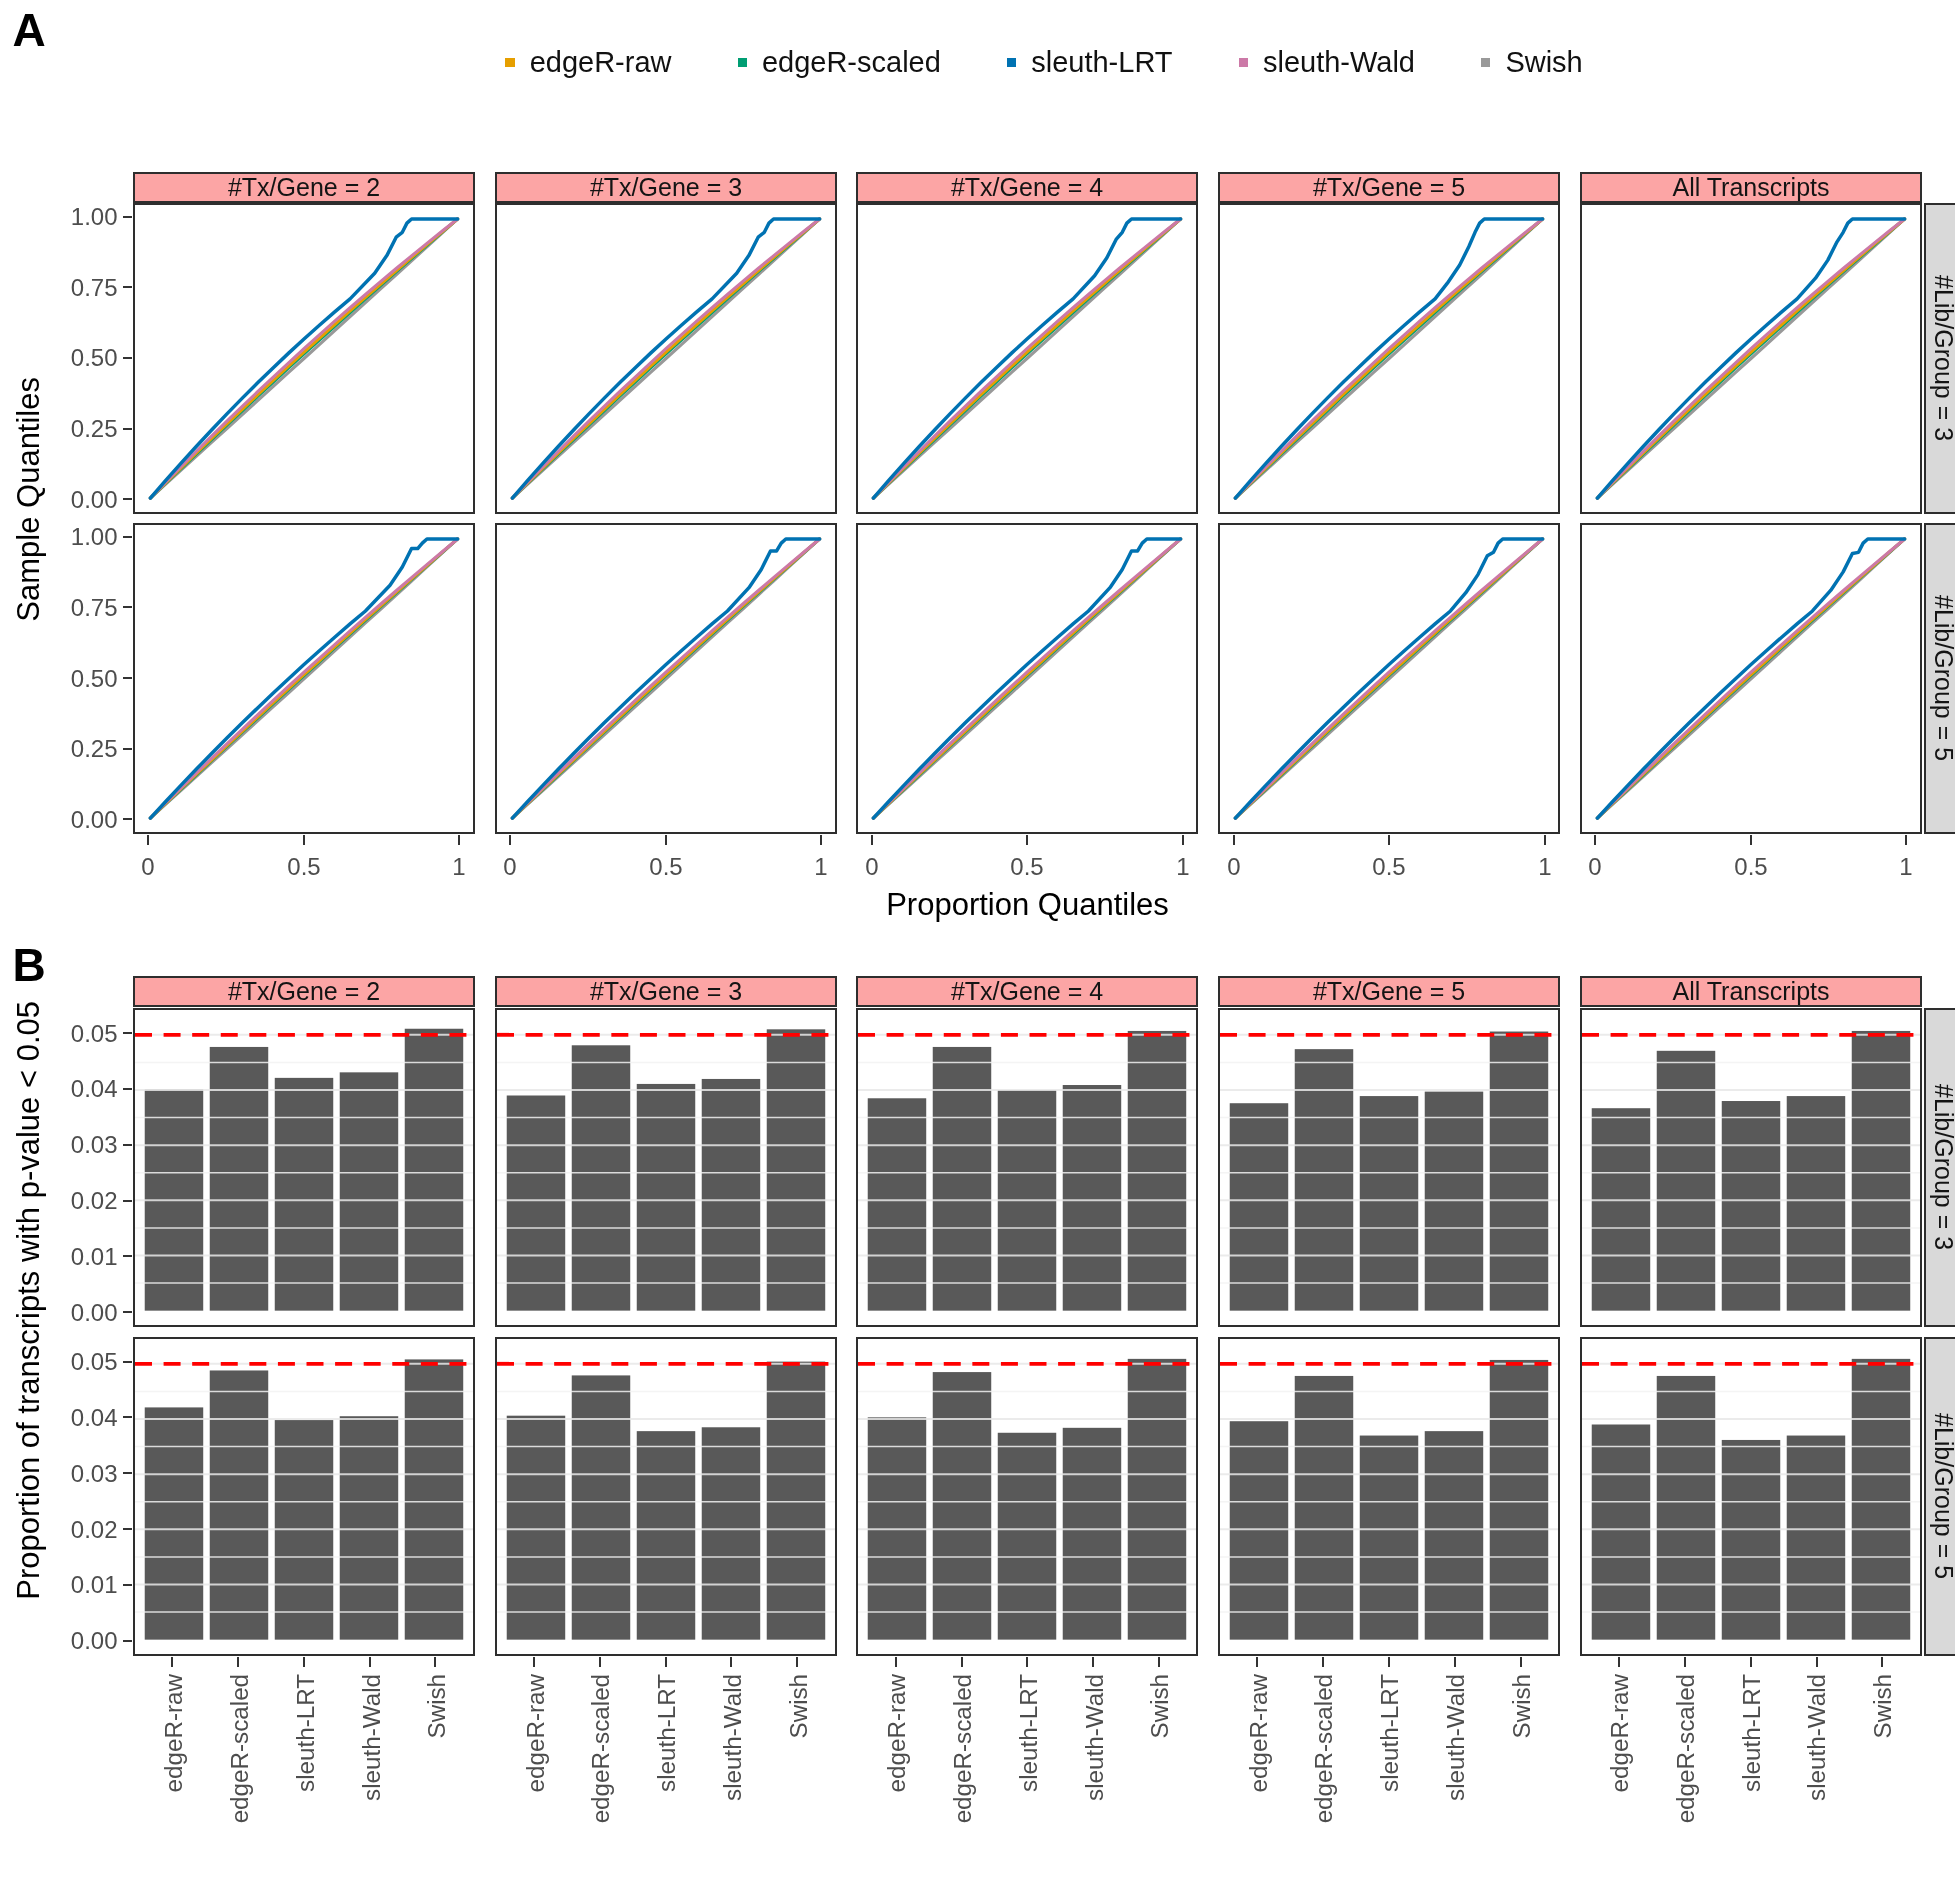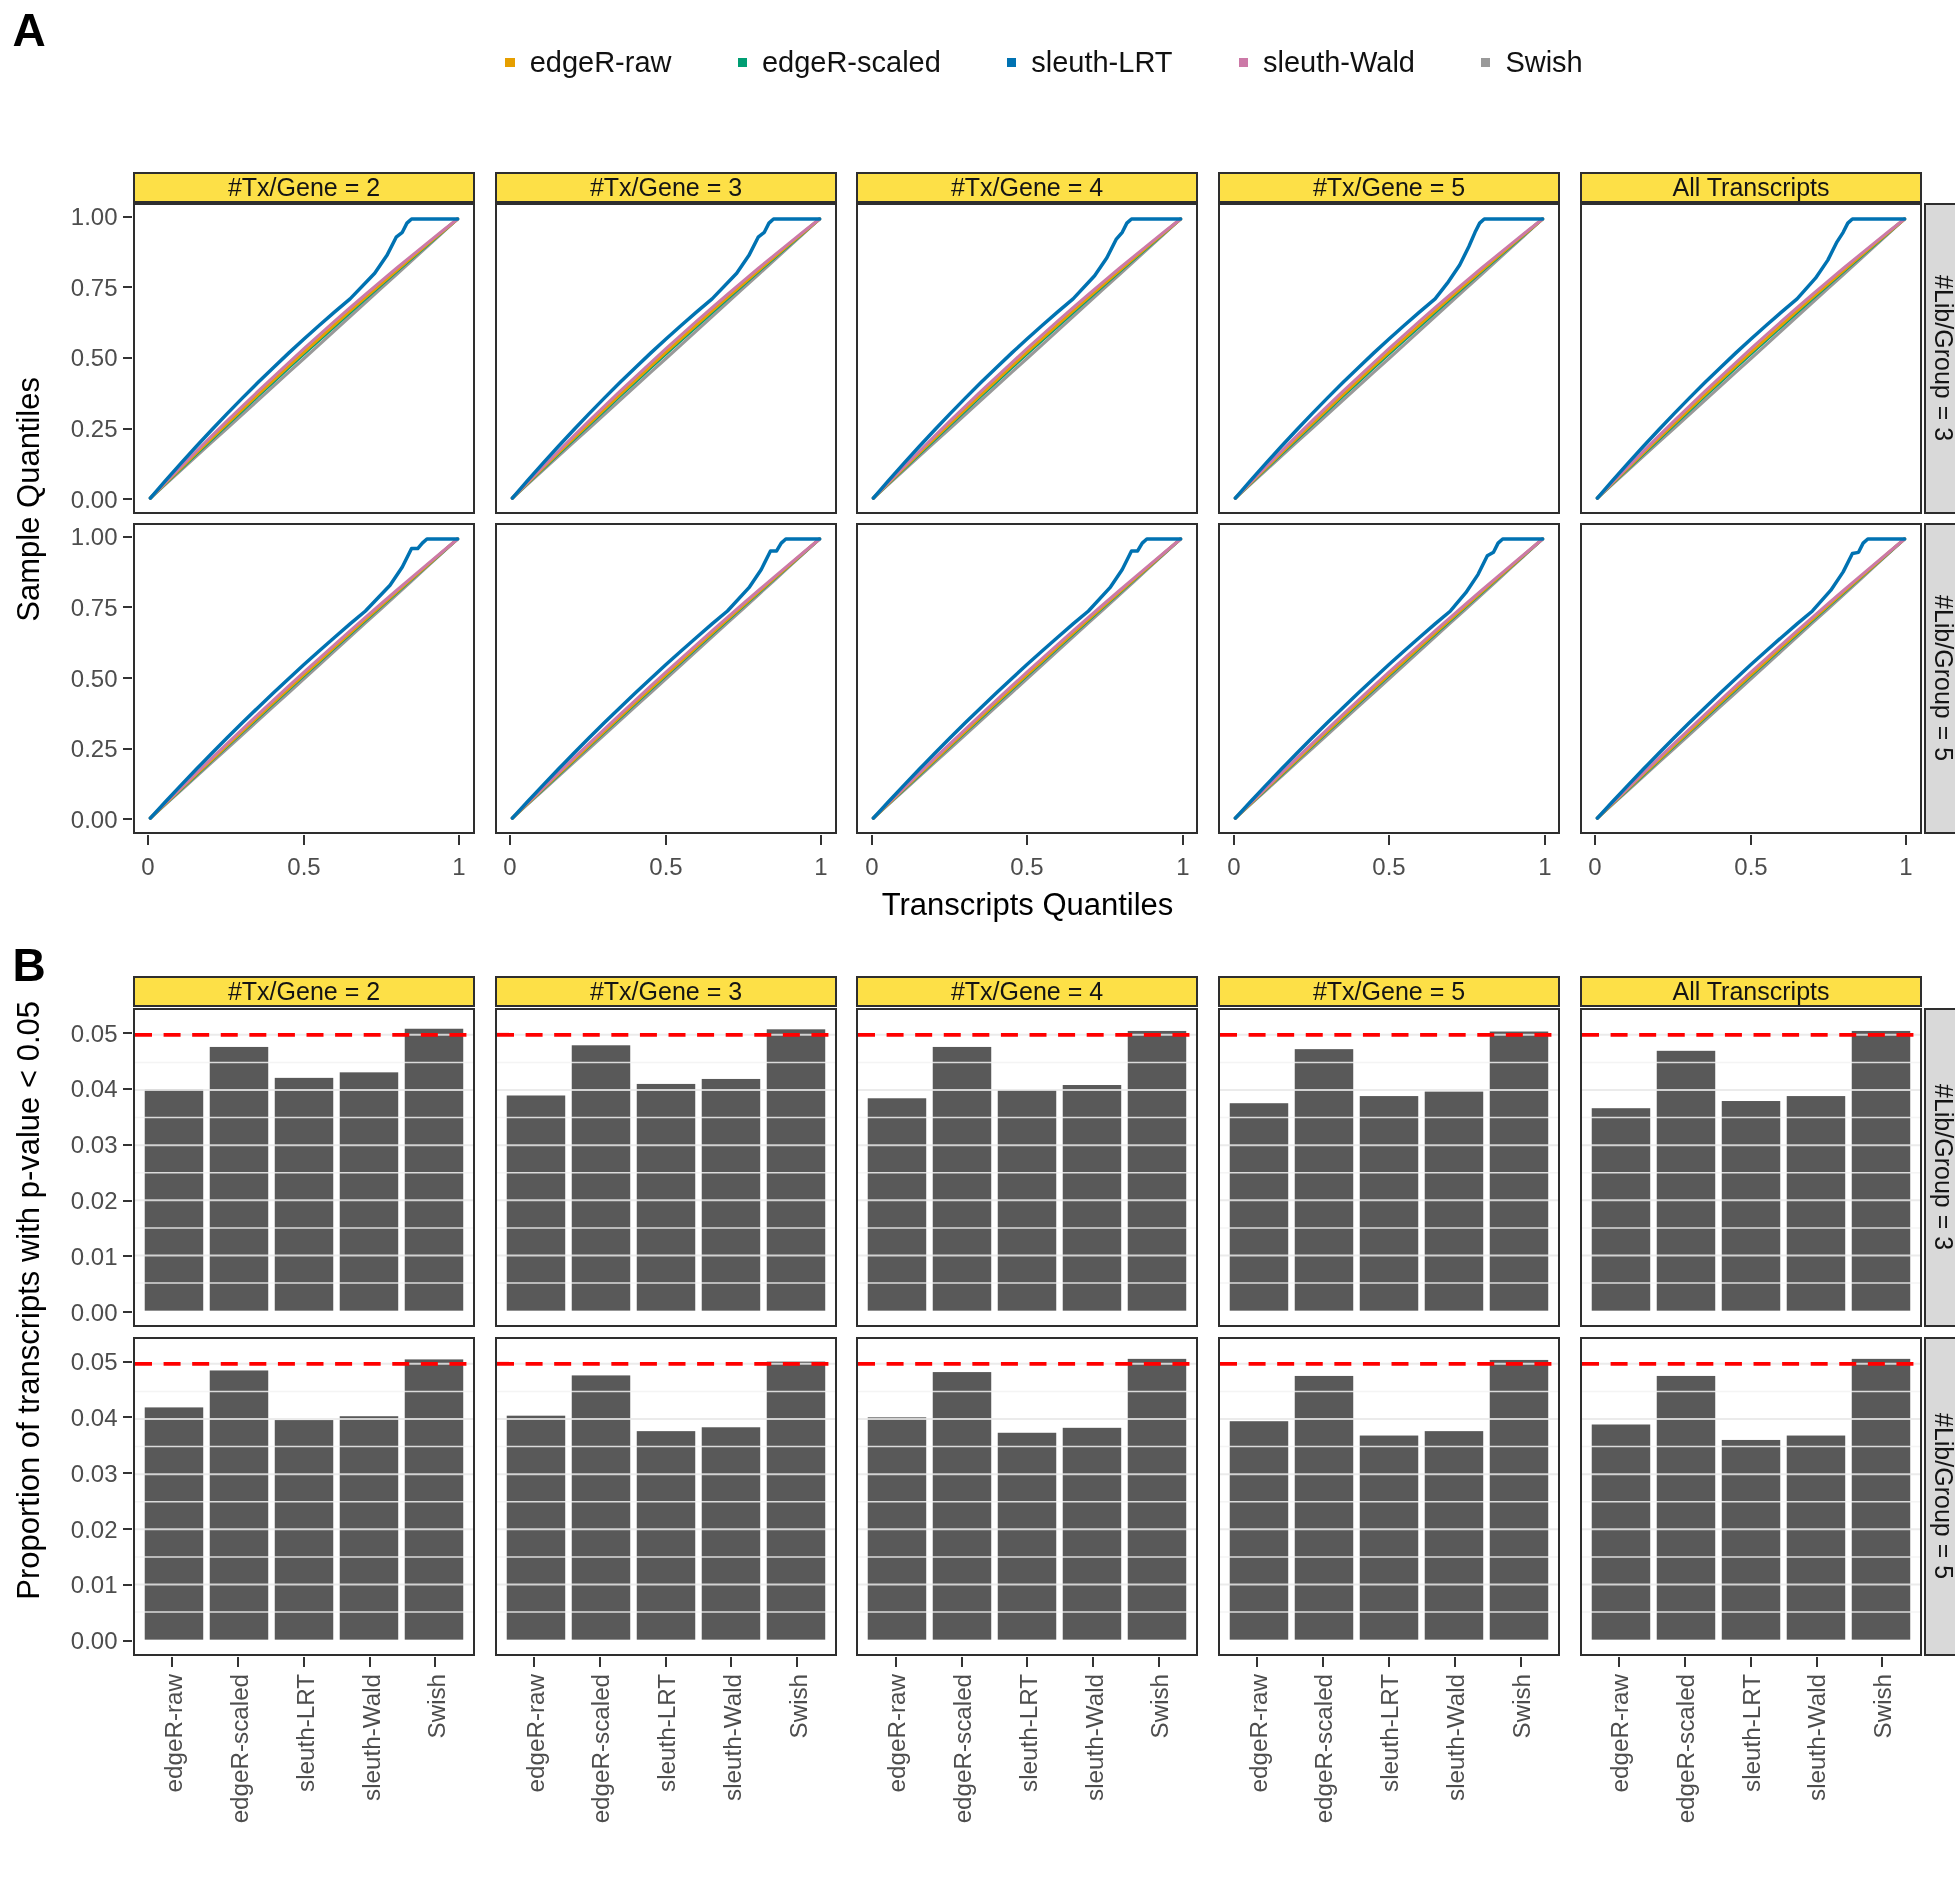--- a/index.html
+++ b/index.html
@@ -6,21 +6,21 @@
   body{
     width:1994px;height:1877px;position:relative;background:#ffffff;
     font-family:"Liberation Sans","DejaVu Sans",sans-serif;overflow:hidden;
   }
   .panel-tag{position:absolute;font-size:46px;font-weight:bold;color:#000;}
   #legend{position:absolute;top:33px;left:0;width:1994px;height:59px;
     display:flex;justify-content:center;align-items:center;gap:66px;padding-left:94px;box-sizing:border-box;}
   .legend-item{display:flex;align-items:center;gap:15px;}
   .legend-key{width:9.4px;height:9.4px;}
   .legend-label{font-size:29px;color:#111;}
-  .strip{position:absolute;background:#fde047;border:2px solid #2e2e2e;box-sizing:border-box;
+  .strip{position:absolute;background:#fca5a5;border:2px solid #2e2e2e;box-sizing:border-box;
     display:flex;align-items:center;justify-content:center;}
   .strip-label{font-size:25px;color:#141414;}
   .row-strip{position:absolute;background:#D9D9D9;border:2px solid #2e2e2e;box-sizing:border-box;
     display:flex;align-items:center;justify-content:center;}
   .row-strip-label{writing-mode:vertical-rl;font-size:25px;color:#141414;white-space:nowrap;}
   .facet{position:absolute;background:#fff;border:2px solid #2e2e2e;box-sizing:border-box;}
   .facet svg{display:block;width:100%;height:100%;}
   .tick-mark{position:absolute;background:#333;}
   .tick-label{position:absolute;font-size:24px;color:#4D4D4D;line-height:27px;}
   .x-title{position:absolute;font-size:31px;color:#000;text-align:center;}
@@ -50,21 +50,21 @@
       <div class="legend-key" style="background: rgb(204, 121, 167);"></div>
       <div class="legend-label">sleuth-Wald</div>
     </div>
     <div class="legend-item">
       <div class="legend-key" style="background: rgb(153, 153, 153);"></div>
       <div class="legend-label">Swish</div>
     </div>
   </div>
 
 <div class="vtitle" style="left:11px;top:377px;">Sample Quantiles</div>
-<div class="x-title" style="left:519px;top:887px;width:1017px;">Transcripts Quantiles</div>
+<div class="x-title" style="left:519px;top:887px;width:1017px;">Proportion Quantiles</div>
 <div class="vtitle" style="left:11px;top:1001px;">Proportion of transcripts with p-value &lt; 0.05</div>
 
 <div id="generated">
     <div class="strip" style="left: 133px; top: 172px; width: 342px; height: 30.5px;">
       <div class="strip-label">#Tx/Gene = 2</div>
     </div>
     <div class="strip" style="left: 495px; top: 172px; width: 342px; height: 30.5px;">
       <div class="strip-label">#Tx/Gene = 3</div>
     </div>
     <div class="strip" style="left: 856px; top: 172px; width: 342px; height: 30.5px;">

